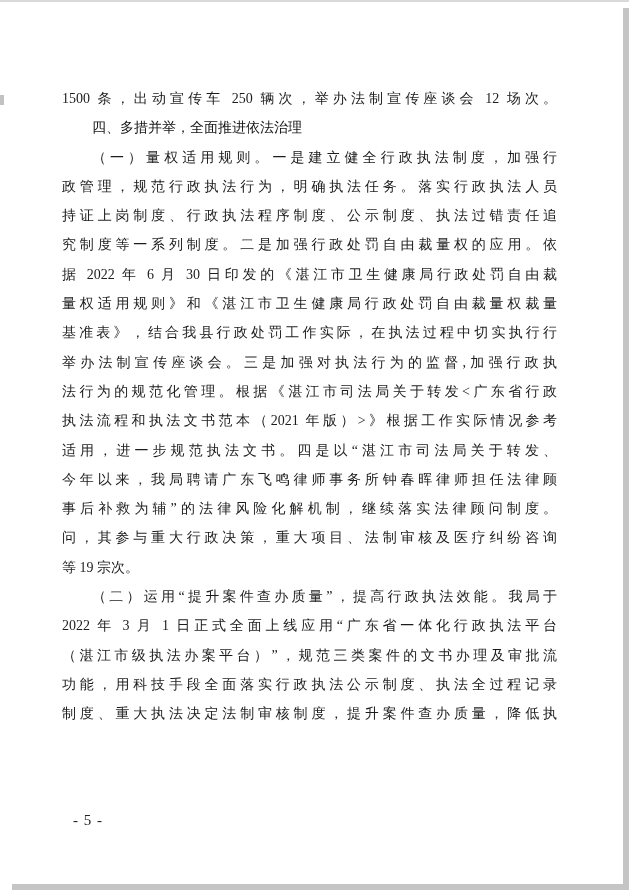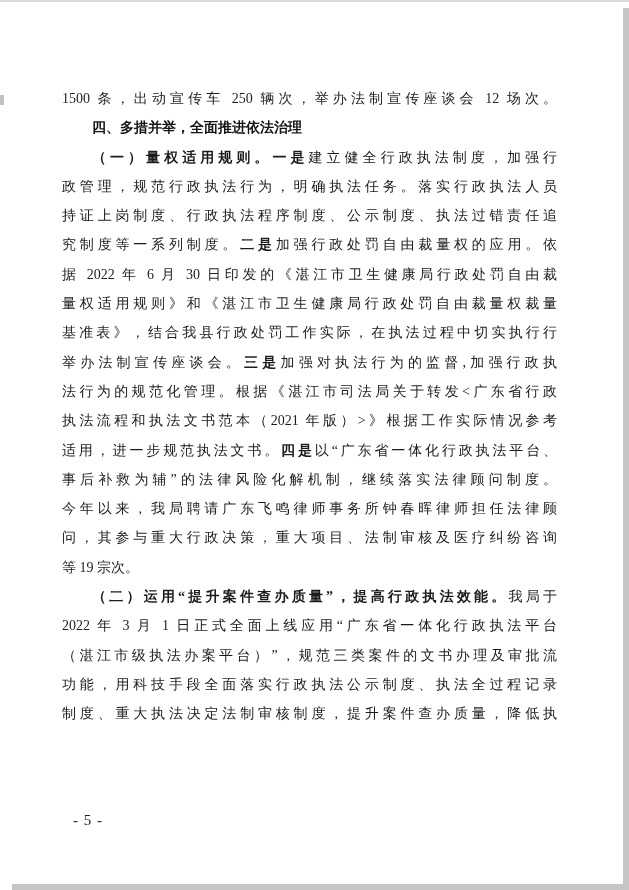--- a/index.html
+++ b/index.html
@@ -41,21 +41,21 @@
     text-align-last: left;
     white-space: pre-wrap;
   }
   .line.just { text-align-last: justify; }
   .line.indent { padding-left: 30px; }
   .line.heading {
     font-family: "Liberation Sans", sans-serif;
     font-weight: bold;
     color: #141414;
   }
-  .seg-bold { font-weight: bold; }
+  .seg-bold { font-weight: normal; }
   .page-footer {
     position: absolute;
     left: 73px; top: 812px;
     font-size: 15px;
     letter-spacing: 1px;
     color: #222222;
     font-family: "Liberation Serif", serif;
   }
 </style>
 </head>
@@ -73,23 +73,23 @@
       <div class="line indent just"><span class="seg-bold">（一）量权适用规则。一是</span><span>建立健全行政执法制度，加强行</span></div>
       <div class="line just"><span>政管理，规范行政执法行为，明确执法任务。落实行政执法人员</span></div>
       <div class="line just"><span>持证上岗制度、行政执法程序制度、公示制度、执法过错责任追</span></div>
       <div class="line just"><span>究制度等一系列制度。</span><span class="seg-bold">二是</span><span>加强行政处罚自由裁量权的应用。依</span></div>
       <div class="line just"><span>据 2022 年 6 月 30 日印发的《湛江市卫生健康局行政处罚自由裁</span></div>
       <div class="line just"><span>量权适用规则》和《湛江市卫生健康局行政处罚自由裁量权裁量</span></div>
       <div class="line just"><span>基准表》，结合我县行政处罚工作实际，在执法过程中切实执行行</span></div>
       <div class="line just"><span>举办法制宣传座谈会。</span><span class="seg-bold">三是</span><span>加强对执法行为的监督,加强行政执</span></div>
       <div class="line just"><span>法行为的规范化管理。根据《湛江市司法局关于转发&lt;广东省行政</span></div>
       <div class="line just"><span>执法流程和执法文书范本（2021 年版）&gt;》根据工作实际情况参考</span></div>
-      <div class="line just"><span>适用，进一步规范执法文书。</span><span class="seg-bold">四是</span><span>以“广东省一体化行政执法平台、</span></div>
+      <div class="line just"><span>适用，进一步规范执法文书。</span><span class="seg-bold">四是</span><span>以“湛江市司法局关于转发、</span></div>
+      <div class="line just"><span>今年以来，我局聘请广东飞鸣律师事务所钟春晖律师担任法律顾</span></div>
       <div class="line just"><span>事后补救为辅”的法律风险化解机制，继续落实法律顾问制度。</span></div>
-      <div class="line just"><span>今年以来，我局聘请广东飞鸣律师事务所钟春晖律师担任法律顾</span></div>
       <div class="line just"><span>问，其参与重大行政决策，重大项目、法制审核及医疗纠纷咨询</span></div>
       <div class="line"><span>等 19 宗次。</span></div>
       <div class="line indent just"><span class="seg-bold">（二）运用“提升案件查办质量”，提高行政执法效能。</span><span>我局于</span></div>
       <div class="line just"><span>2022 年 3 月 1 日正式全面上线应用“广东省一体化行政执法平台</span></div>
       <div class="line just"><span>（湛江市级执法办案平台）”，规范三类案件的文书办理及审批流</span></div>
       <div class="line just"><span>功能，用科技手段全面落实行政执法公示制度、执法全过程记录</span></div>
       <div class="line just"><span>制度、重大执法决定法制审核制度，提升案件查办质量，降低执</span></div>
     </div>
 
   <div class="page-footer">- 5 -</div>

